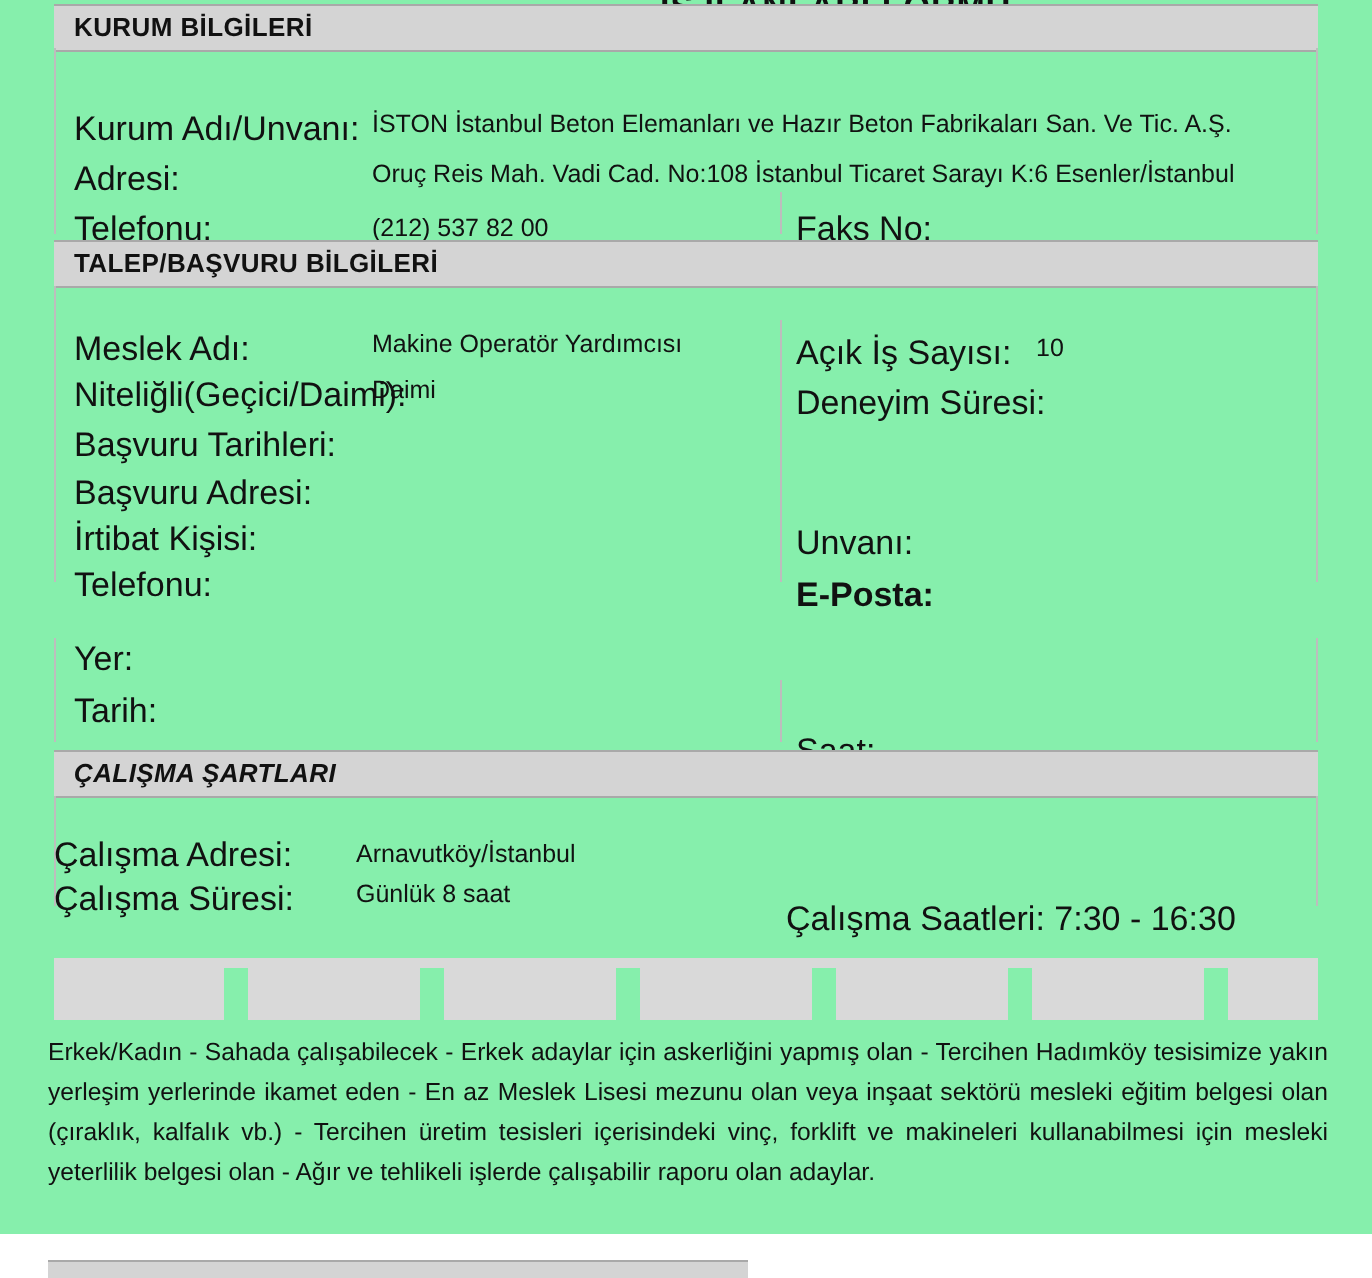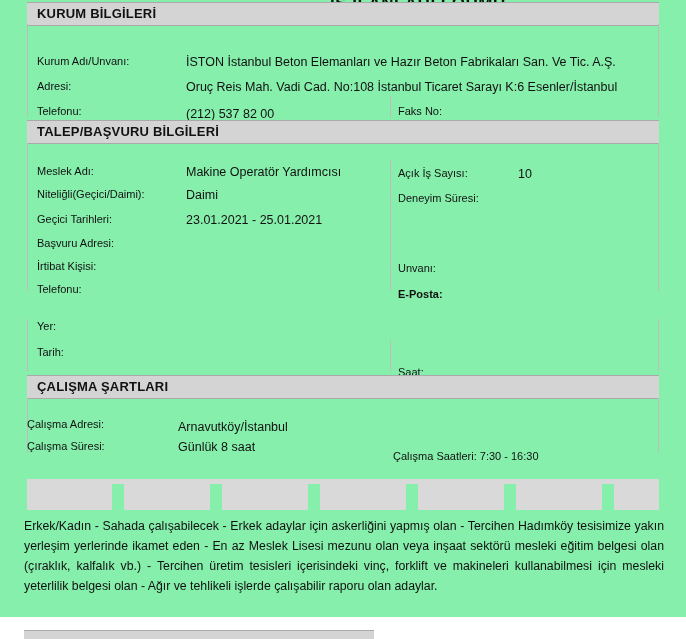--- a/index.html
+++ b/index.html
@@ -54,21 +54,21 @@
     top: 3px;
     font-size: 13px;
     font-weight: bold;
     color: #111;
     letter-spacing: 0.2px;
     white-space: nowrap;
   }
 
   .row-label {
     position: absolute;
-    font-size: 11px;
+    font-size: 17px;
     color: #111;
     white-space: nowrap;
   }
   .row-value {
     position: absolute;
     font-size: 12.5px;
     color: #111;
     white-space: nowrap;
   }
 
@@ -143,22 +143,21 @@
   <div class="row-label" style="left:37px; top:165px;">Meslek Adı:</div>
   <div class="row-value" style="left:186px; top:165px;">Makine Operatör Yardımcısı</div>
   <div class="row-label" style="left:398px; top:167px;">Açık İş Sayısı:</div>
   <div class="row-value" style="left:518px; top:167px;">10</div>
 
   <div class="row-label" style="left:37px; top:188px;text-align:right;">Niteliğli(Geçici/Daimi):</div>
   <div class="row-value" style="left:186px; top:188px;">Daimi</div>
   <div class="row-label" style="left:398px; top:192px;">Deneyim Süresi:</div>
   <div class="row-value" style="left:510px; top:192px;"></div>
 
-  <div class="row-label" style="left:37px; top:213px;">Geçici Tarihleri:</div>
-  <div class="row-value" style="left:186px; top:213px;">23.01.2021 - 25.01.2021</div>
+  <div class="row-label" style="left:37px; top:213px;">Başvuru Tarihleri:</div>
 
   <div class="row-label" style="left:37px; top:237px;">Başvuru Adresi:</div>
 
   <div class="row-label" style="left:37px; top:260px;">İrtibat Kişisi:</div>
   <div class="row-value" style="left:186px; top:260px;"></div>
   <div class="row-label" style="left:398px; top:262px;">Unvanı:</div>
   <div class="row-value" style="left:470px; top:262px;"></div>
 
   <div class="row-label" style="left:37px; top:283px;">Telefonu:</div>
   <div class="row-value" style="left:186px; top:283px;"></div>
@@ -172,21 +171,21 @@
 
   <div class="row-label" style="left:37px; top:320px;">Yer:</div>
   <div class="row-value" style="left:186px; top:320px;"></div>
 
   <div class="row-label" style="left:37px; top:346px;">Tarih:</div>
   <div class="row-value" style="left:186px; top:346px;"></div>
 
   <div class="row-label" style="left:398px; top:366px;">Saat:</div>
   <div class="row-value" style="left:450px; top:366px;"></div>
 
-  <div class="section-bar" style="top:375px;">
+  <div class="section-bar" style="top:375px;font-style:italic;">
     <span class="label">ÇALIŞMA ŞARTLARI</span>
   </div>
 
   <div class="vline" style="left:27px; top:398px; height:55px;"></div>
   <div class="vline" style="left:658px; top:398px; height:55px;"></div>
 
   <div class="row-label" style="left:27px; top:418px;">Çalışma Adresi:</div>
   <div class="row-value" style="left:178px; top:420px;">Arnavutköy/İstanbul</div>
 
   <div class="row-label" style="left:27px; top:440px;">Çalışma Süresi:</div>

